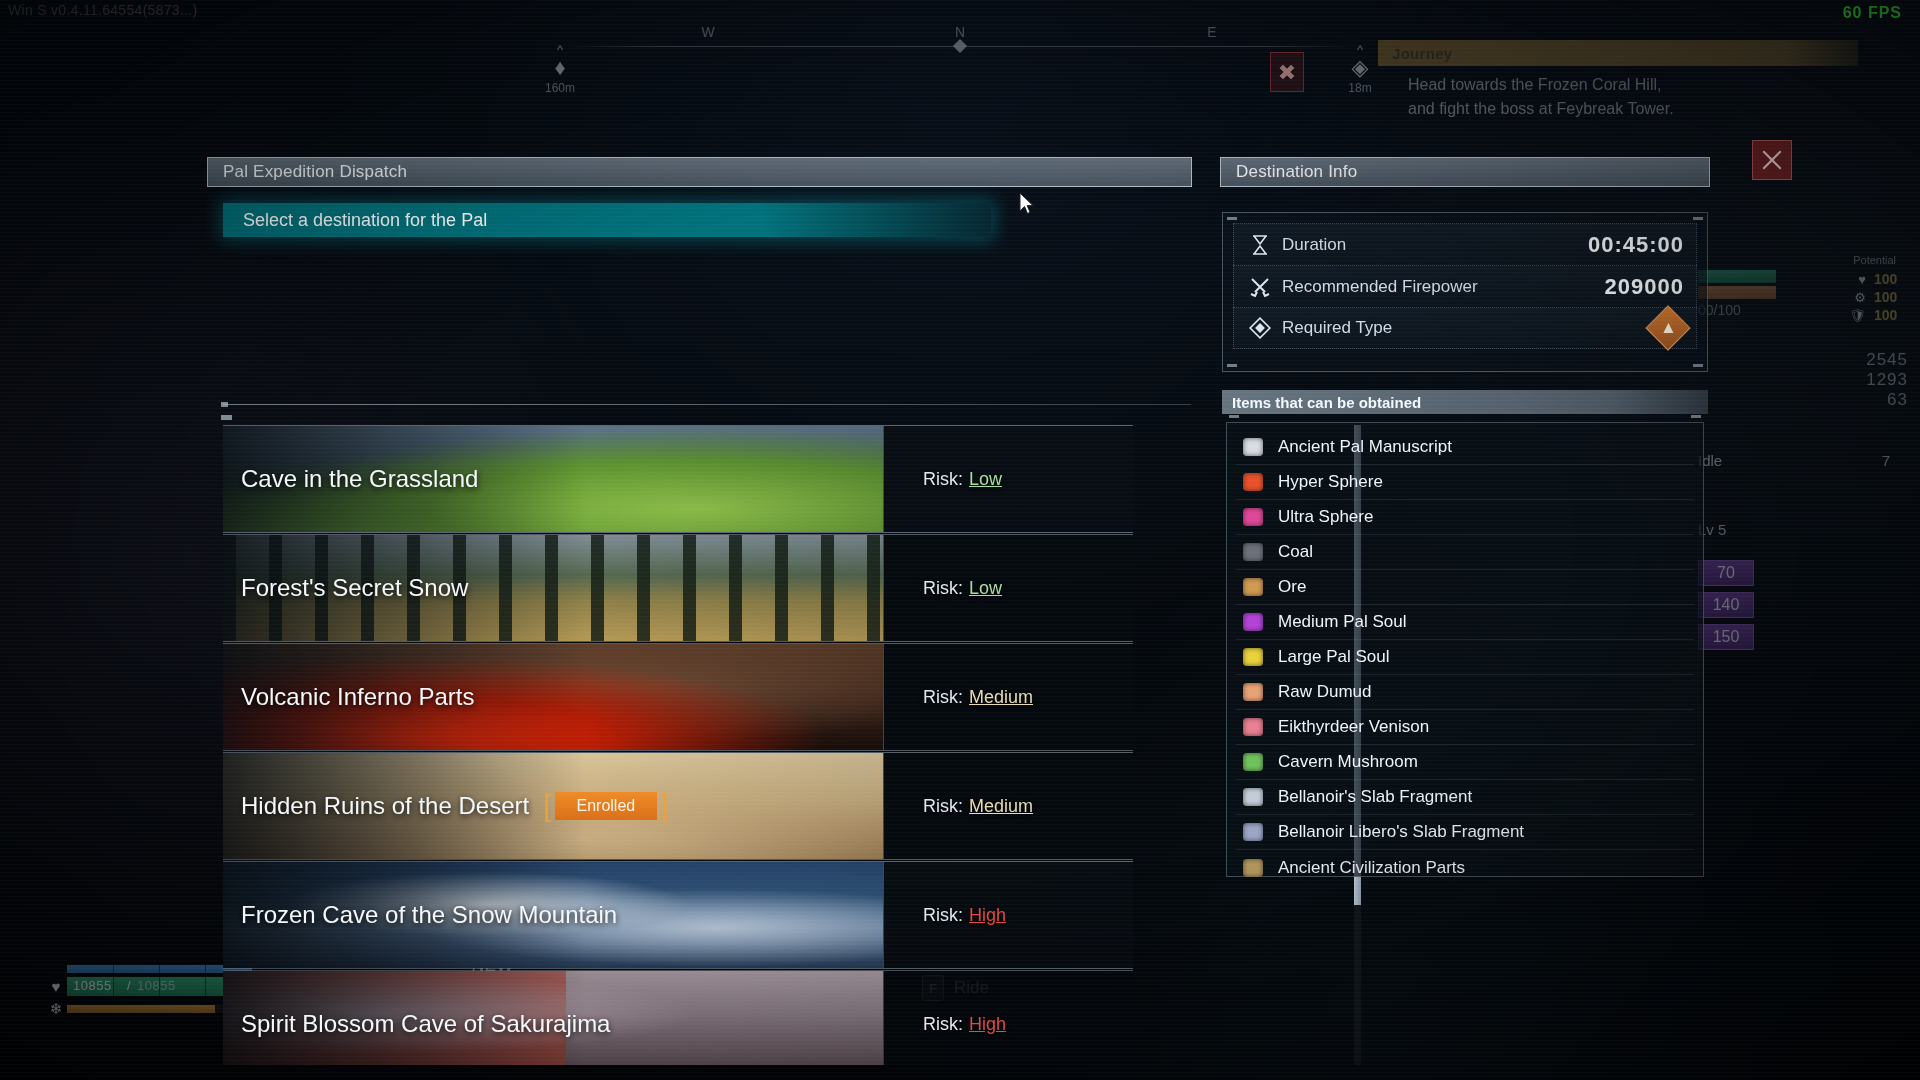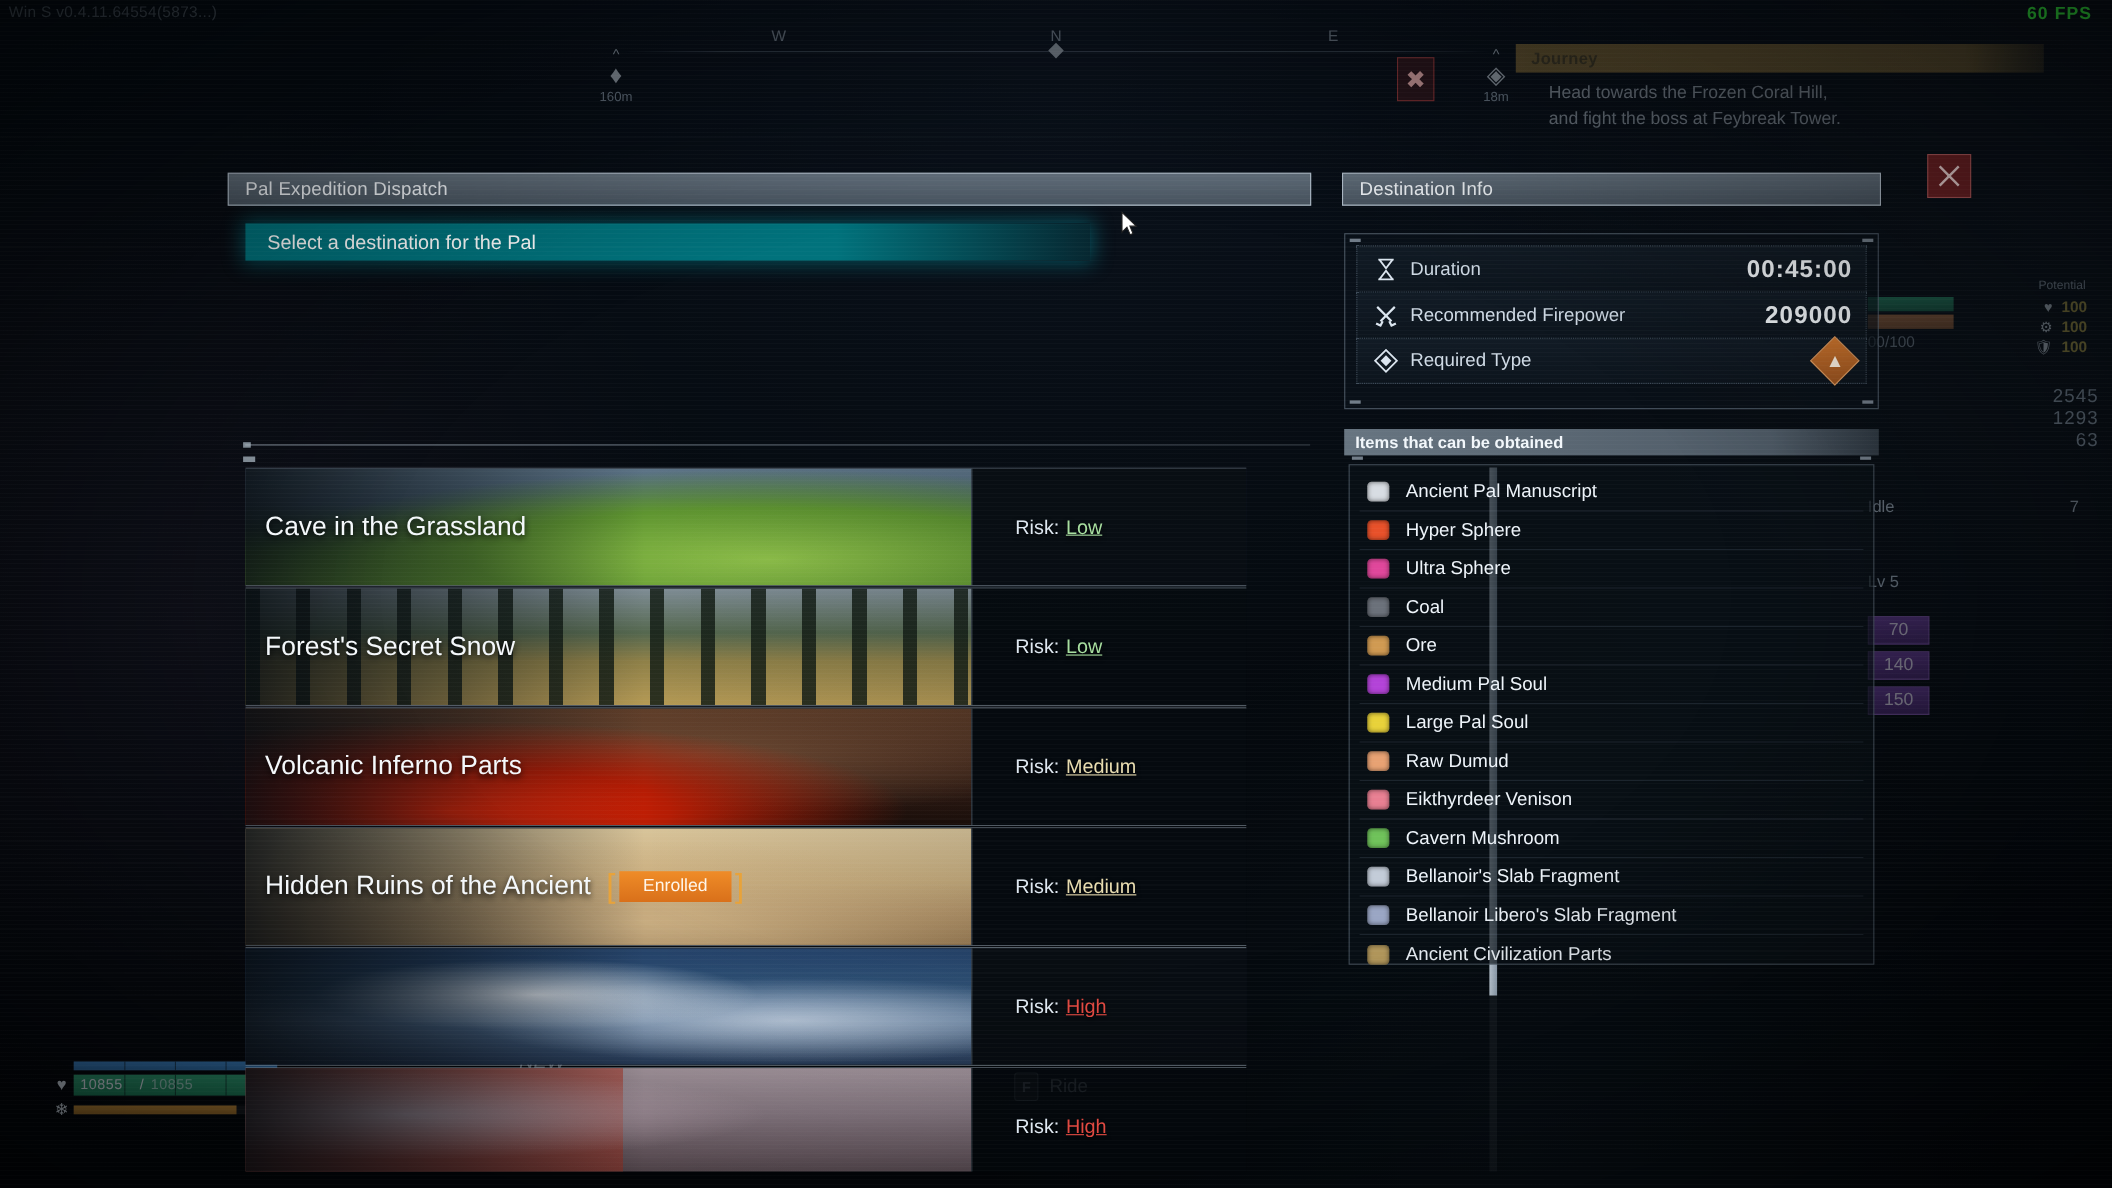--- a/index.html
+++ b/index.html
@@ -443,36 +443,38 @@
       </div>
       <div class="dest-row">
         <div class="thumb art-volcano"></div>
         <div class="rightzone"></div>
         <div class="dname">Volcanic Inferno Parts</div>
         <div class="risk"><span>Risk:</span><span class="rv" style="color: rgb(232, 220, 176);">Medium</span></div>
       </div>
       <div class="dest-row">
         <div class="thumb art-desert"></div>
         <div class="rightzone"></div>
-        <div class="dname">Hidden Ruins of the Ancient</div>
+        <div class="dname">Hidden Ruins of the Desert</div>
         <div class="enrolled-wrap">
           <span class="bracket">[</span>
           <span class="enrolled">Enrolled</span>
           <span class="bracket">]</span>
         </div>
         <div class="risk"><span>Risk:</span><span class="rv" style="color: rgb(232, 220, 176);">Medium</span></div>
       </div>
       <div class="dest-row selected">
         <div class="thumb art-snow"></div>
         <div class="rightzone"></div>
+        <div class="dname">Frozen Cave of the Snow Mountain</div>
         <div class="risk"><span>Risk:</span><span class="rv" style="color: rgb(224, 74, 66);">High</span></div>
       </div>
       <div class="dest-row">
         <div class="thumb art-sakura"></div>
         <div class="rightzone"></div>
+        <div class="dname">Spirit Blossom Cave of Sakurajima</div>
         <div class="risk"><span>Risk:</span><span class="rv" style="color: rgb(224, 74, 66);">High</span></div>
       </div>
     </div>
 
   <div id="scrolltrack">
     <div id="scrollthumb"></div>
   </div>
 </div>
 
 <div id="rightpanel">

